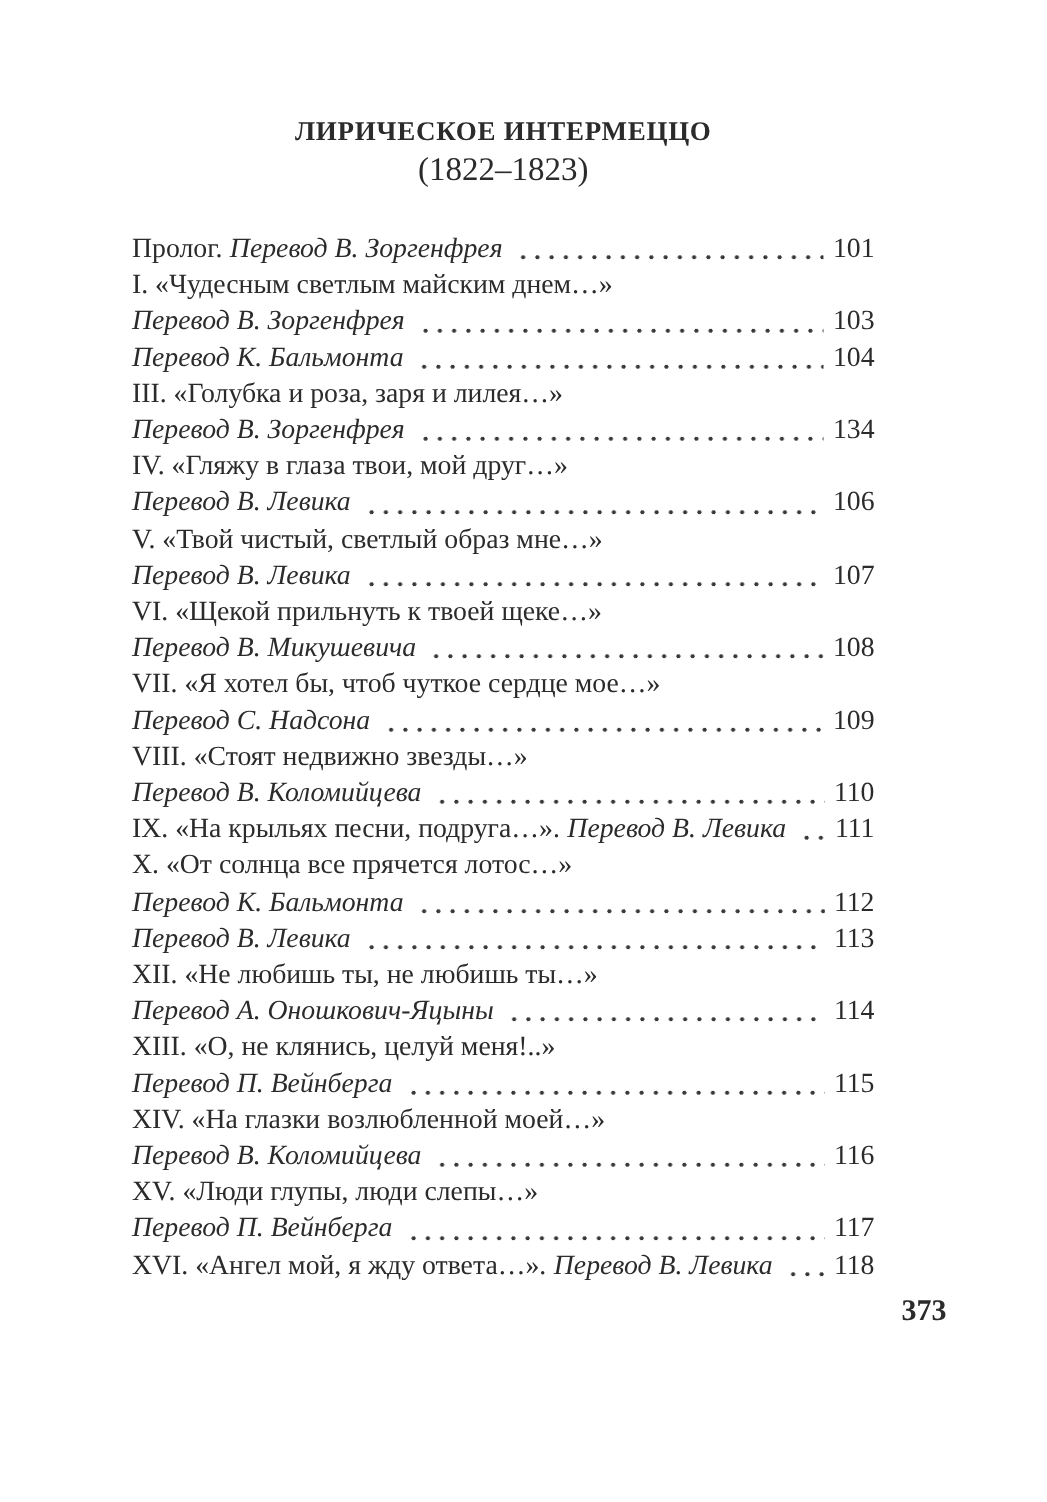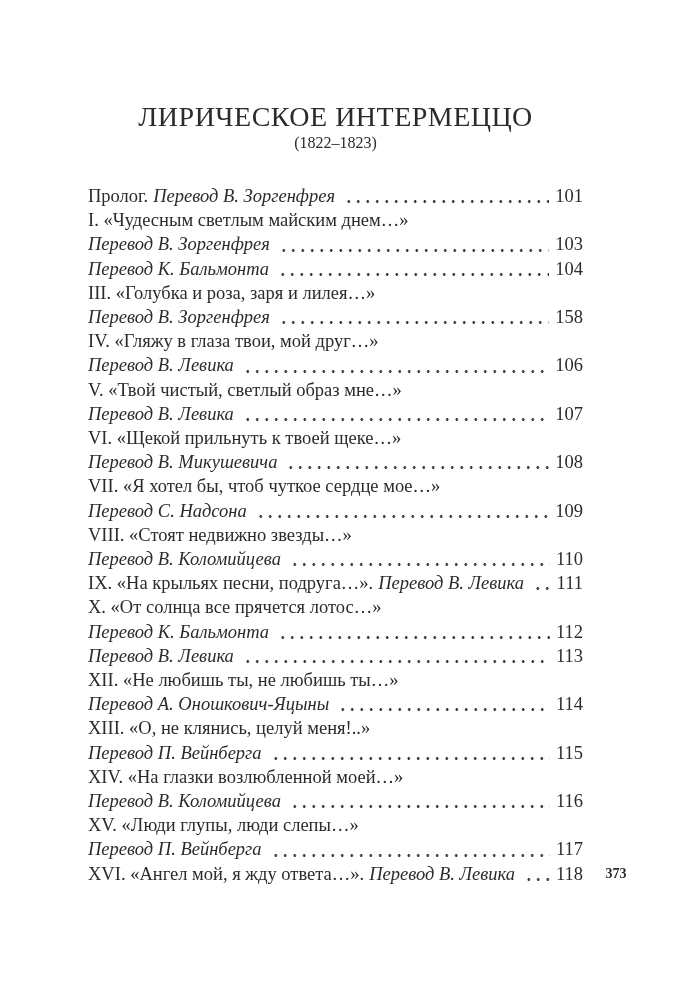--- a/index.html
+++ b/index.html
@@ -17,28 +17,27 @@
   }
   .content {
     margin-left: 88px;
     width: 495px;
   }
   .toc-header {
     padding-top: 74px;
     text-align: center;
   }
   .toc-title {
-    font-size: 28px;
+    font-size: 18px;
     line-height: 26px;
     letter-spacing: 0.5px;
-    font-weight: normal;
-    margin-top: 30px;
+    font-weight: bold;
   }
   .toc-subtitle {
-    font-size: 16px;
+    font-size: 22px;
     line-height: 26px;
     font-weight: normal;
   }
   .toc-list {
     margin-top: 28px;
   }
   .line {
     display: flex;
     align-items: stretch;
     line-height: 24.2px;
@@ -64,21 +63,21 @@
     background-position: 2px calc(100% - 4px);
   }
   .pagenum {
     text-align: right;
   }
   .folio {
     position: absolute;
     top: 862px;
     left: 596px;
     width: 40px;
-    font-size: 14px;
+    font-size: 20px;
     line-height: 24.2px;
     font-weight: bold;
     text-align: center;
   }
 </style>
 </head>
 <body>
 
 <div class="content">
   <div class="toc-header">
@@ -119,21 +118,21 @@
   </div>
 
   <div class="entry">
     <div class="line title-line">
       <span class="title-text">III. «Голубка и роза, заря и лилея…»</span>
     </div>
     <div class="line leader-line">
 
       <span class="translator">Перевод В. Зоргенфрея</span>
       <span class="leader"></span>
-      <span class="pagenum">158</span>
+      <span class="pagenum">134</span>
     </div>
   </div>
 
   <div class="entry">
     <div class="line title-line">
       <span class="title-text">IV. «Гляжу в глаза твои, мой друг…»</span>
     </div>
     <div class="line leader-line">
 
       <span class="translator">Перевод В. Левика</span>

